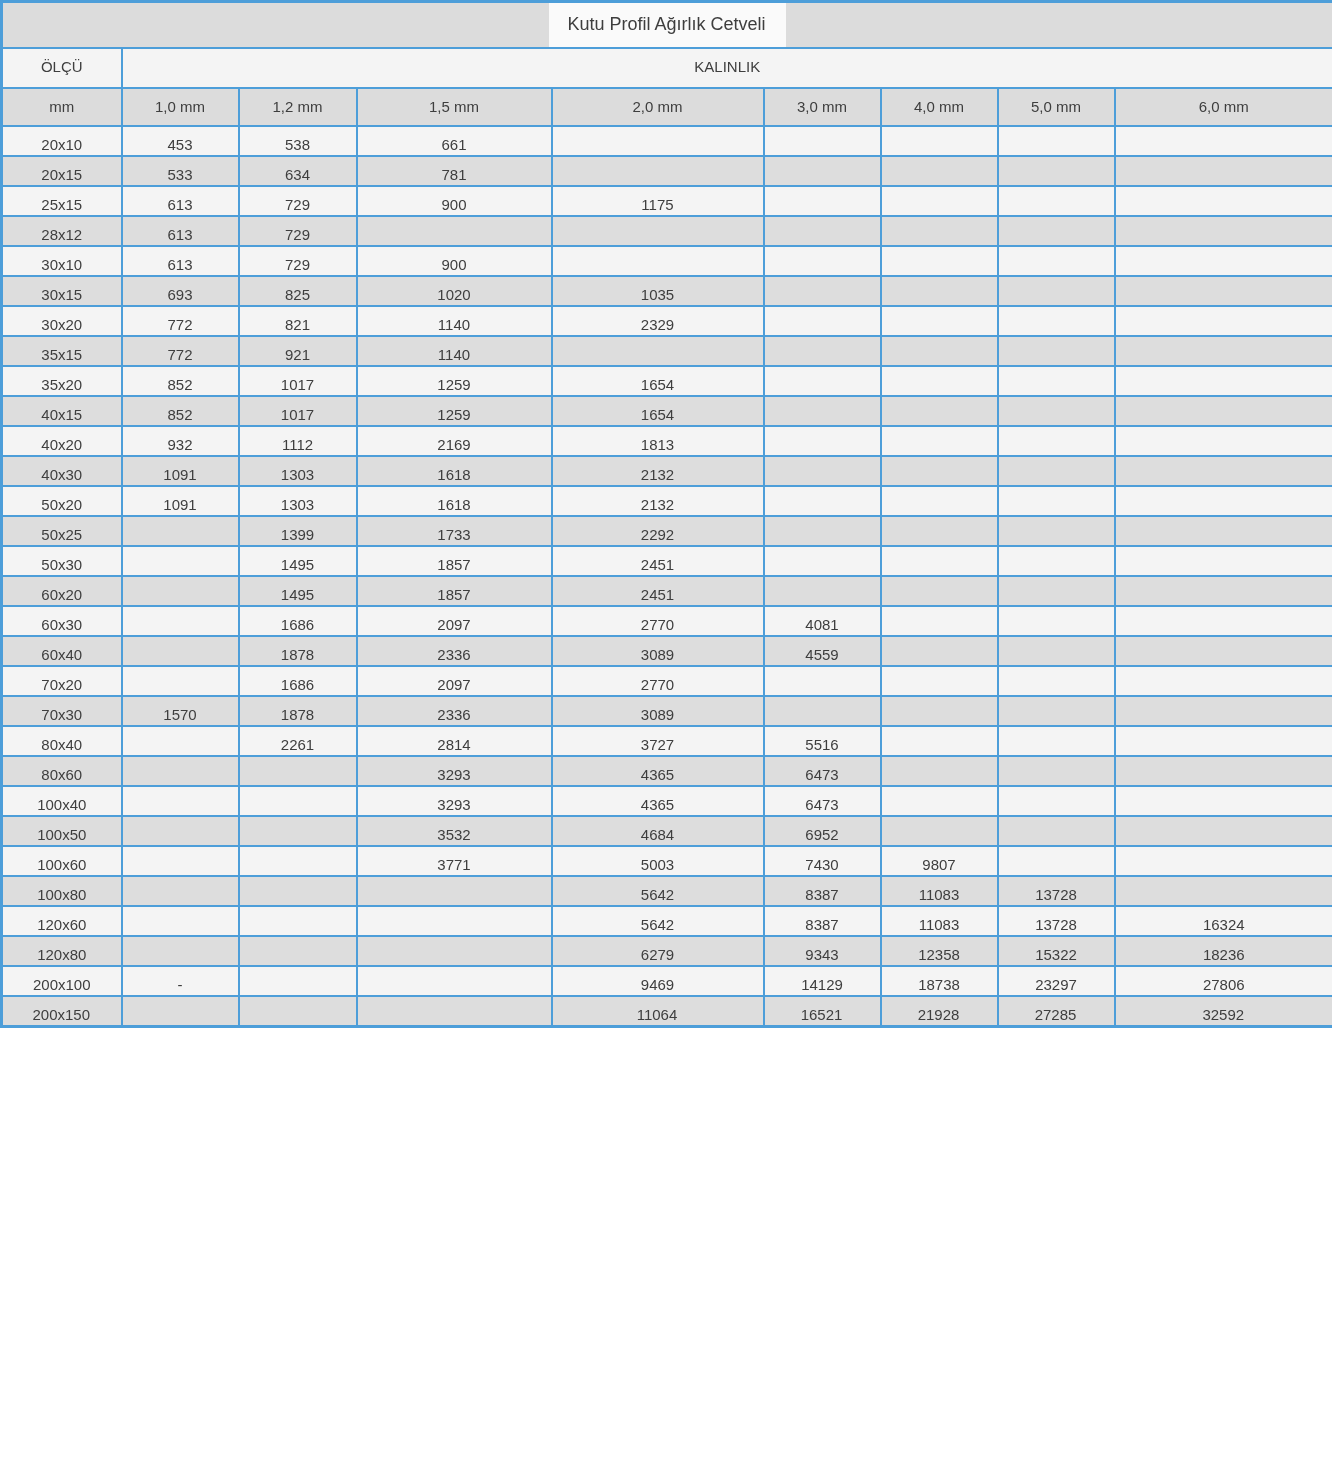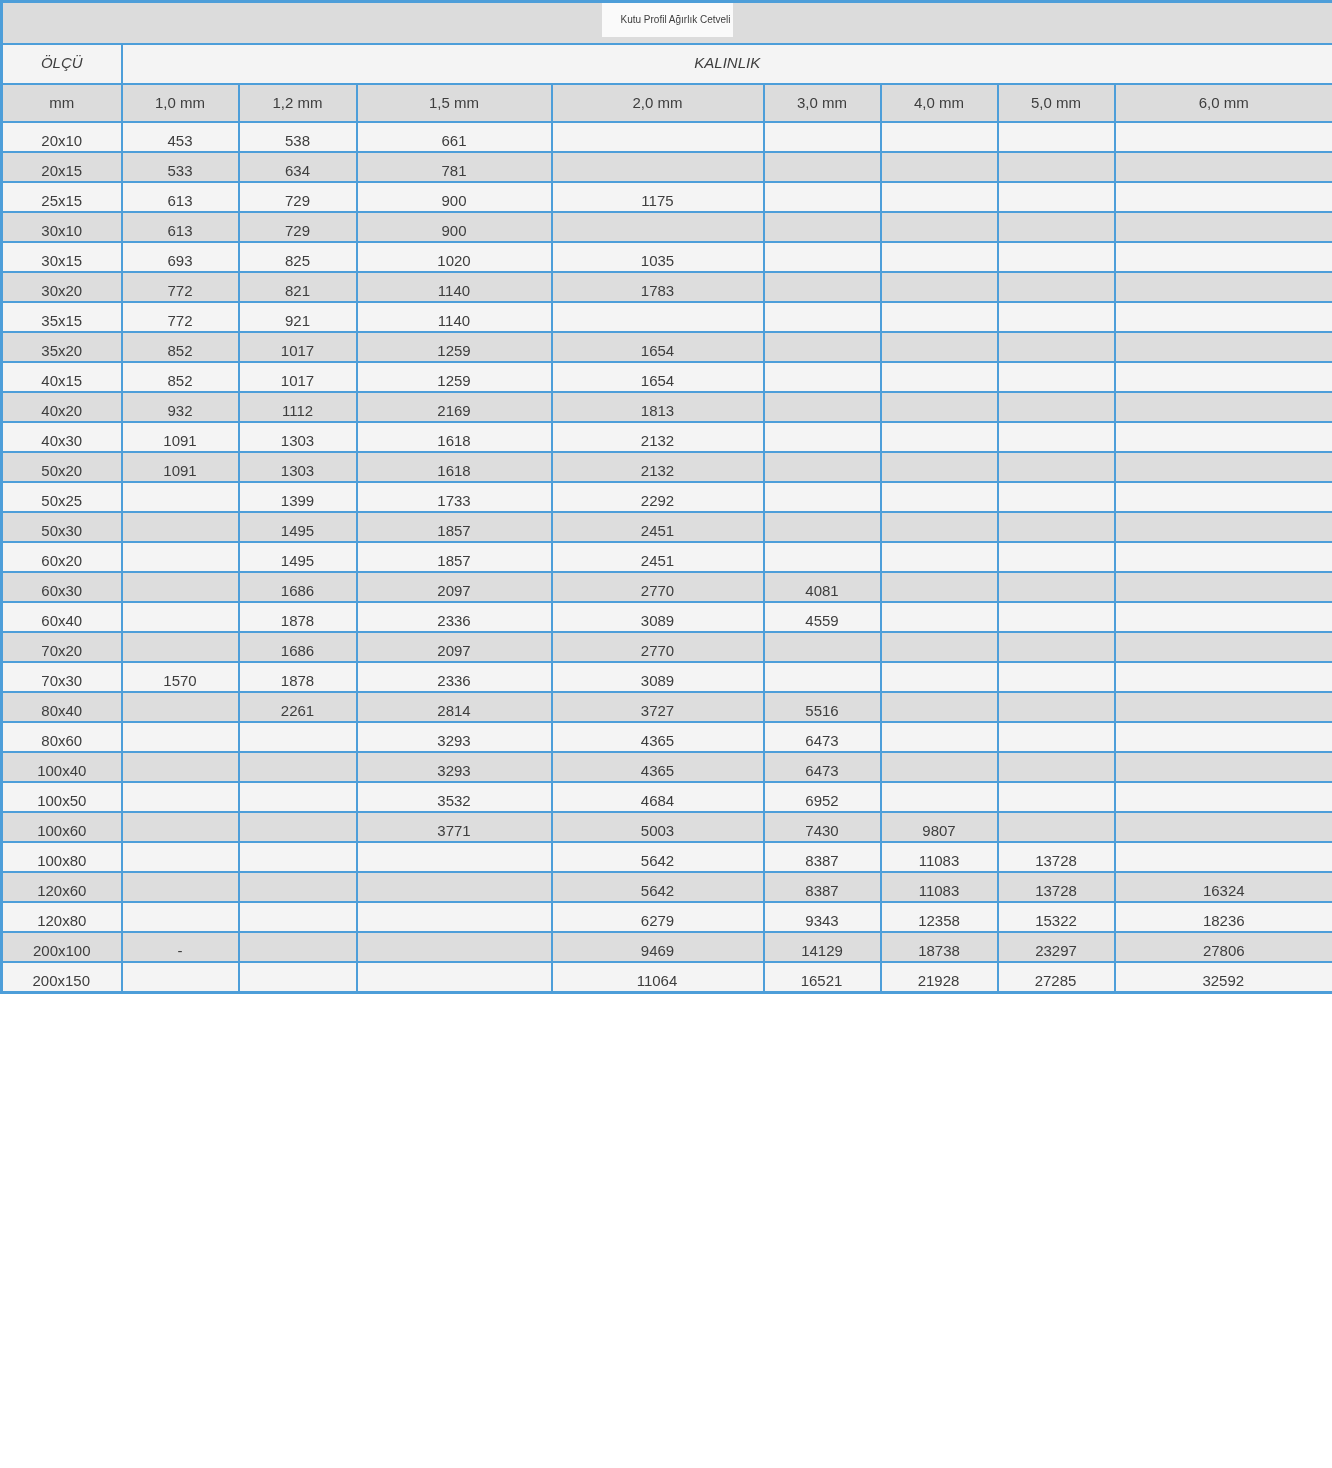--- a/index.html
+++ b/index.html
@@ -32,27 +32,26 @@
     overflow:hidden;
   }
   .title-row th{
     height:42px;
     background:var(--header-gray);
     padding:0;
   }
   .title-chip{
     display:inline-block;
     background:var(--title-highlight);
-    padding:11px 2px 12px 18px;
-    font-size:10px;
+    padding:11px 20px 12px 18px;
+    font-size:18px;
   }
   .group-row th{
     height:40px;
     background:var(--row-light);
-    font-style:italic;
   }
   .colhdr-row th{
     height:38px;
     background:var(--header-gray);
     margin-top:48px;
   }
   tbody tr{height:29px;}
   tbody tr:nth-child(odd){background:var(--row-light);}
   tbody tr:nth-child(even){background:var(--row-dark);}
   tbody tr.align-left td{text-align:center;padding-left:1px;}
@@ -122,20 +121,31 @@
         <td>613</td>
         <td>729</td>
         <td>900</td>
         <td>1175</td>
         <td></td>
         <td></td>
         <td></td>
         <td></td>
       </tr>
       <tr>
+        <td>28x12</td>
+        <td>613</td>
+        <td>729</td>
+        <td></td>
+        <td></td>
+        <td></td>
+        <td></td>
+        <td></td>
+        <td></td>
+      </tr>
+      <tr>
         <td>30x10</td>
         <td>613</td>
         <td>729</td>
         <td>900</td>
         <td></td>
         <td></td>
         <td></td>
         <td></td>
         <td></td>
       </tr>
@@ -148,21 +158,21 @@
         <td></td>
         <td></td>
         <td></td>
         <td></td>
       </tr>
       <tr>
         <td>30x20</td>
         <td>772</td>
         <td>821</td>
         <td>1140</td>
-        <td>1783</td>
+        <td>2329</td>
         <td></td>
         <td></td>
         <td></td>
         <td></td>
       </tr>
       <tr>
         <td>35x15</td>
         <td>772</td>
         <td>921</td>
         <td>1140</td>

